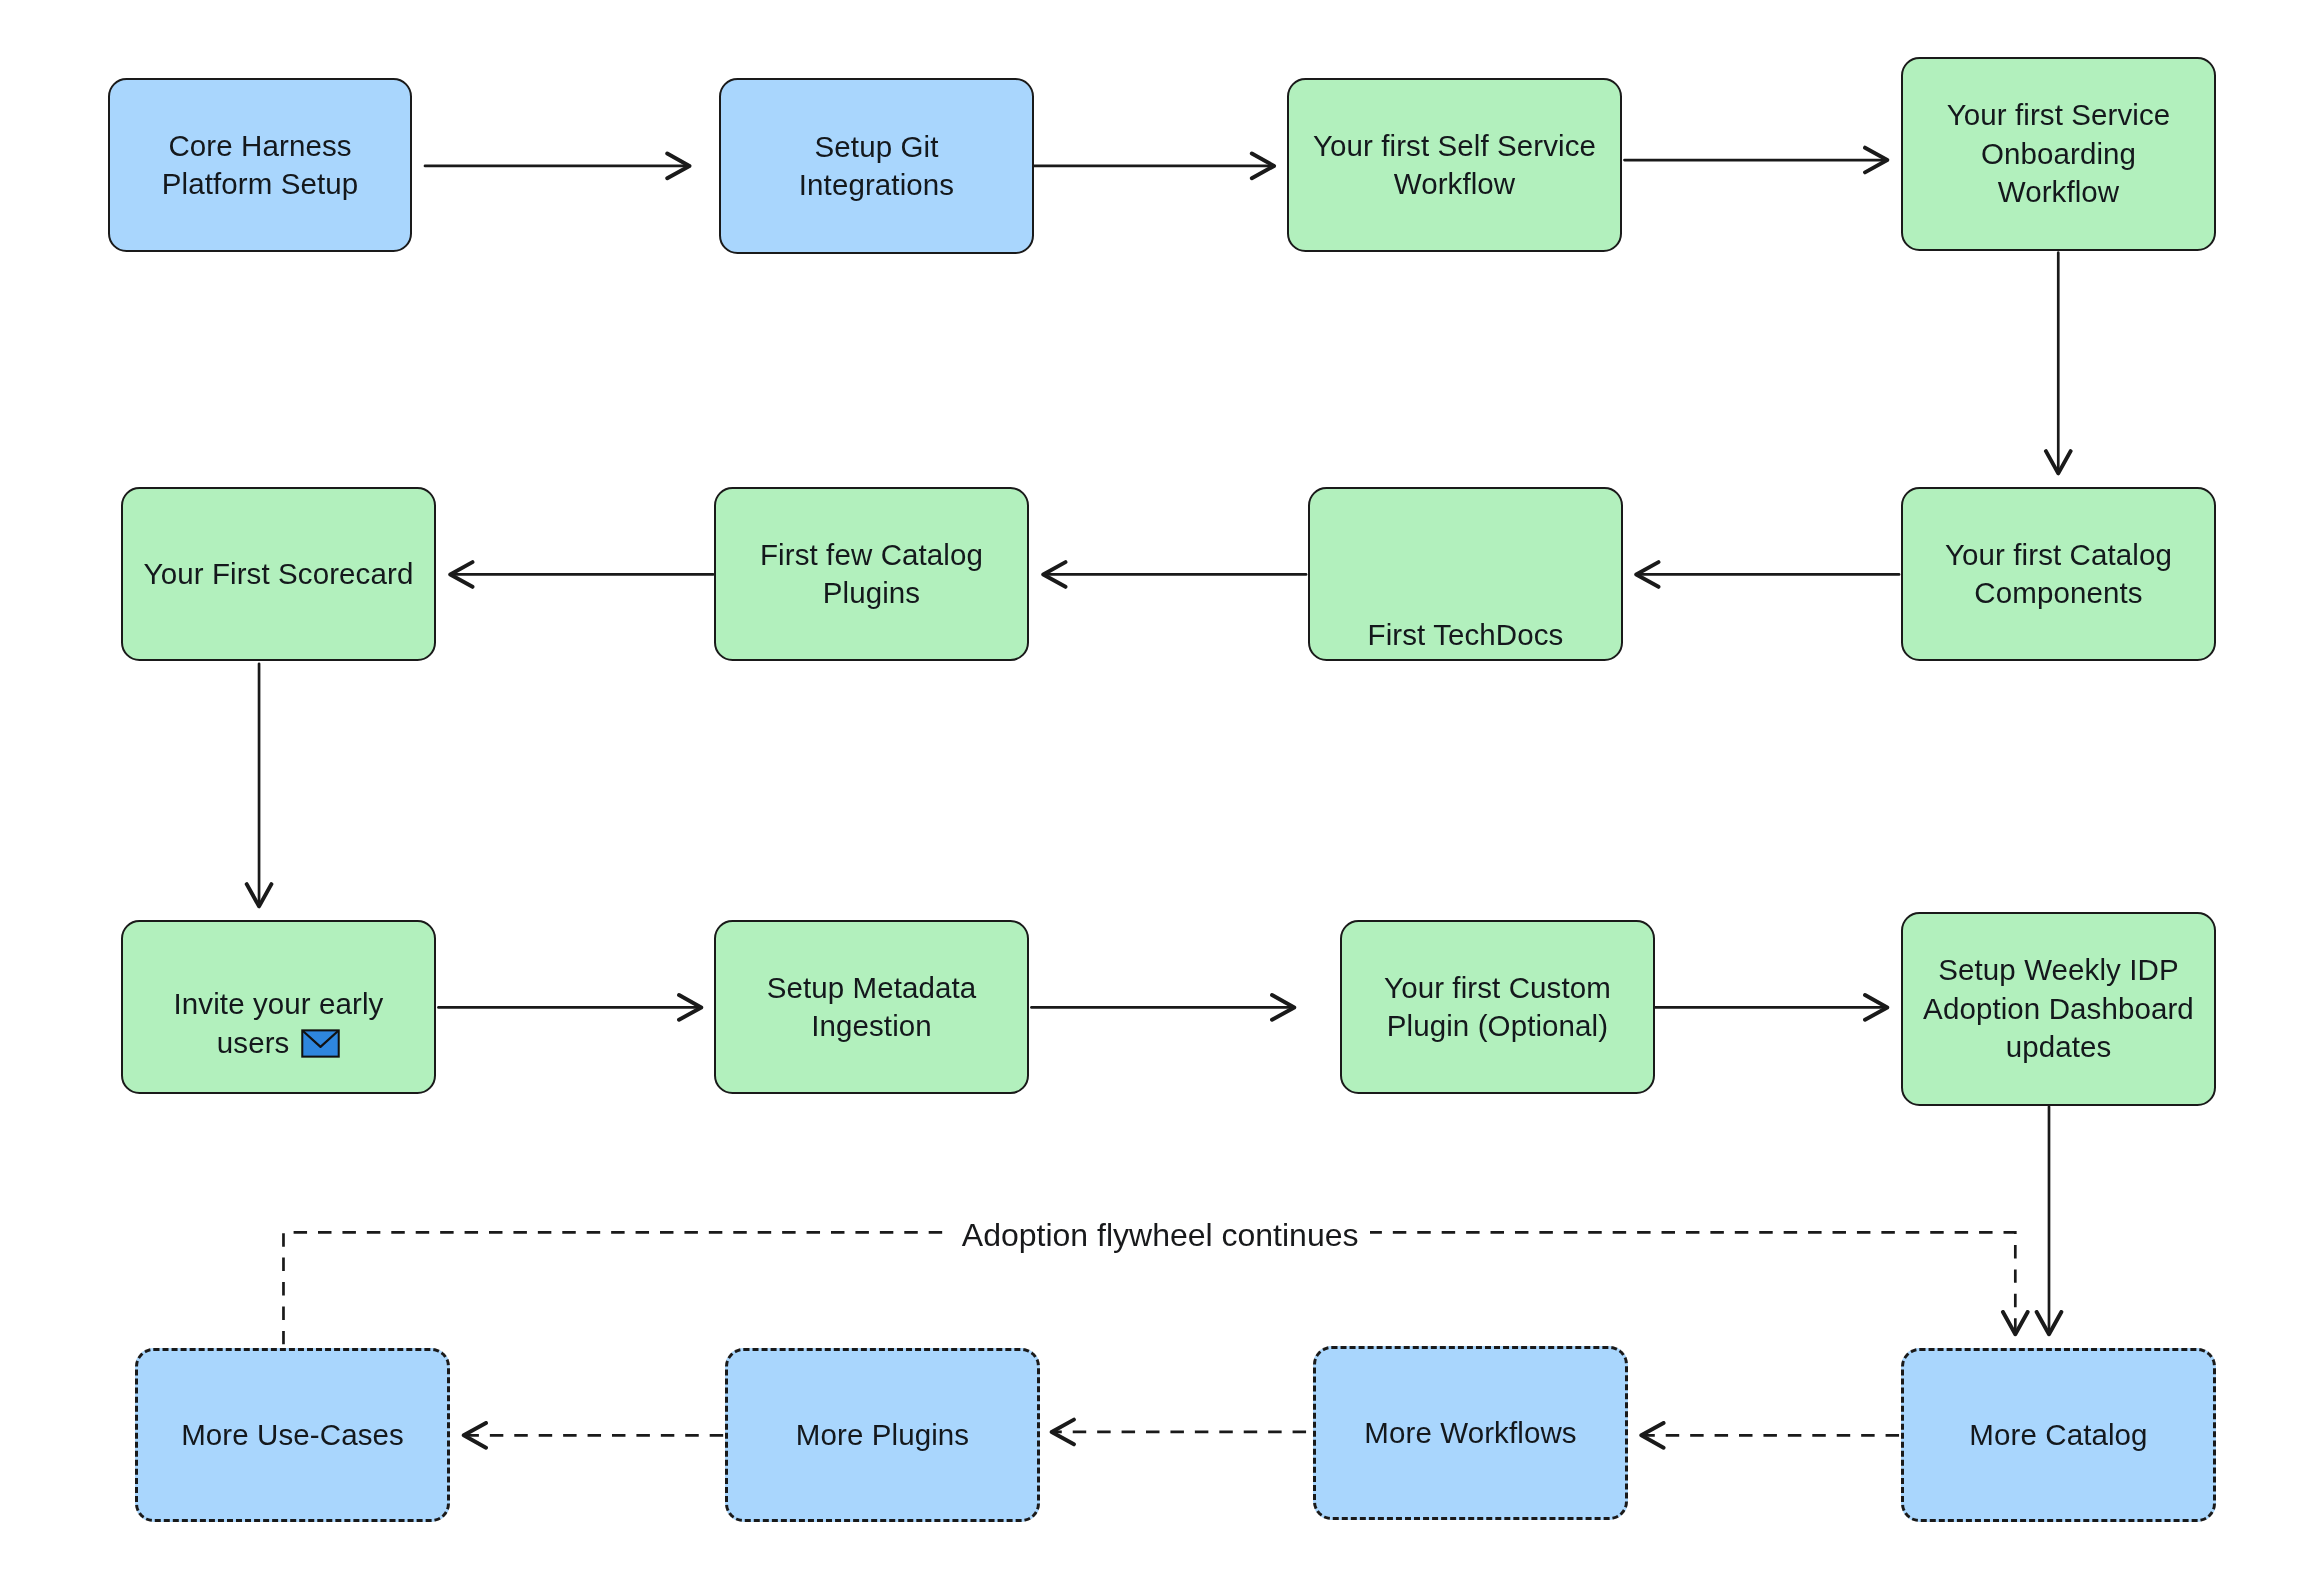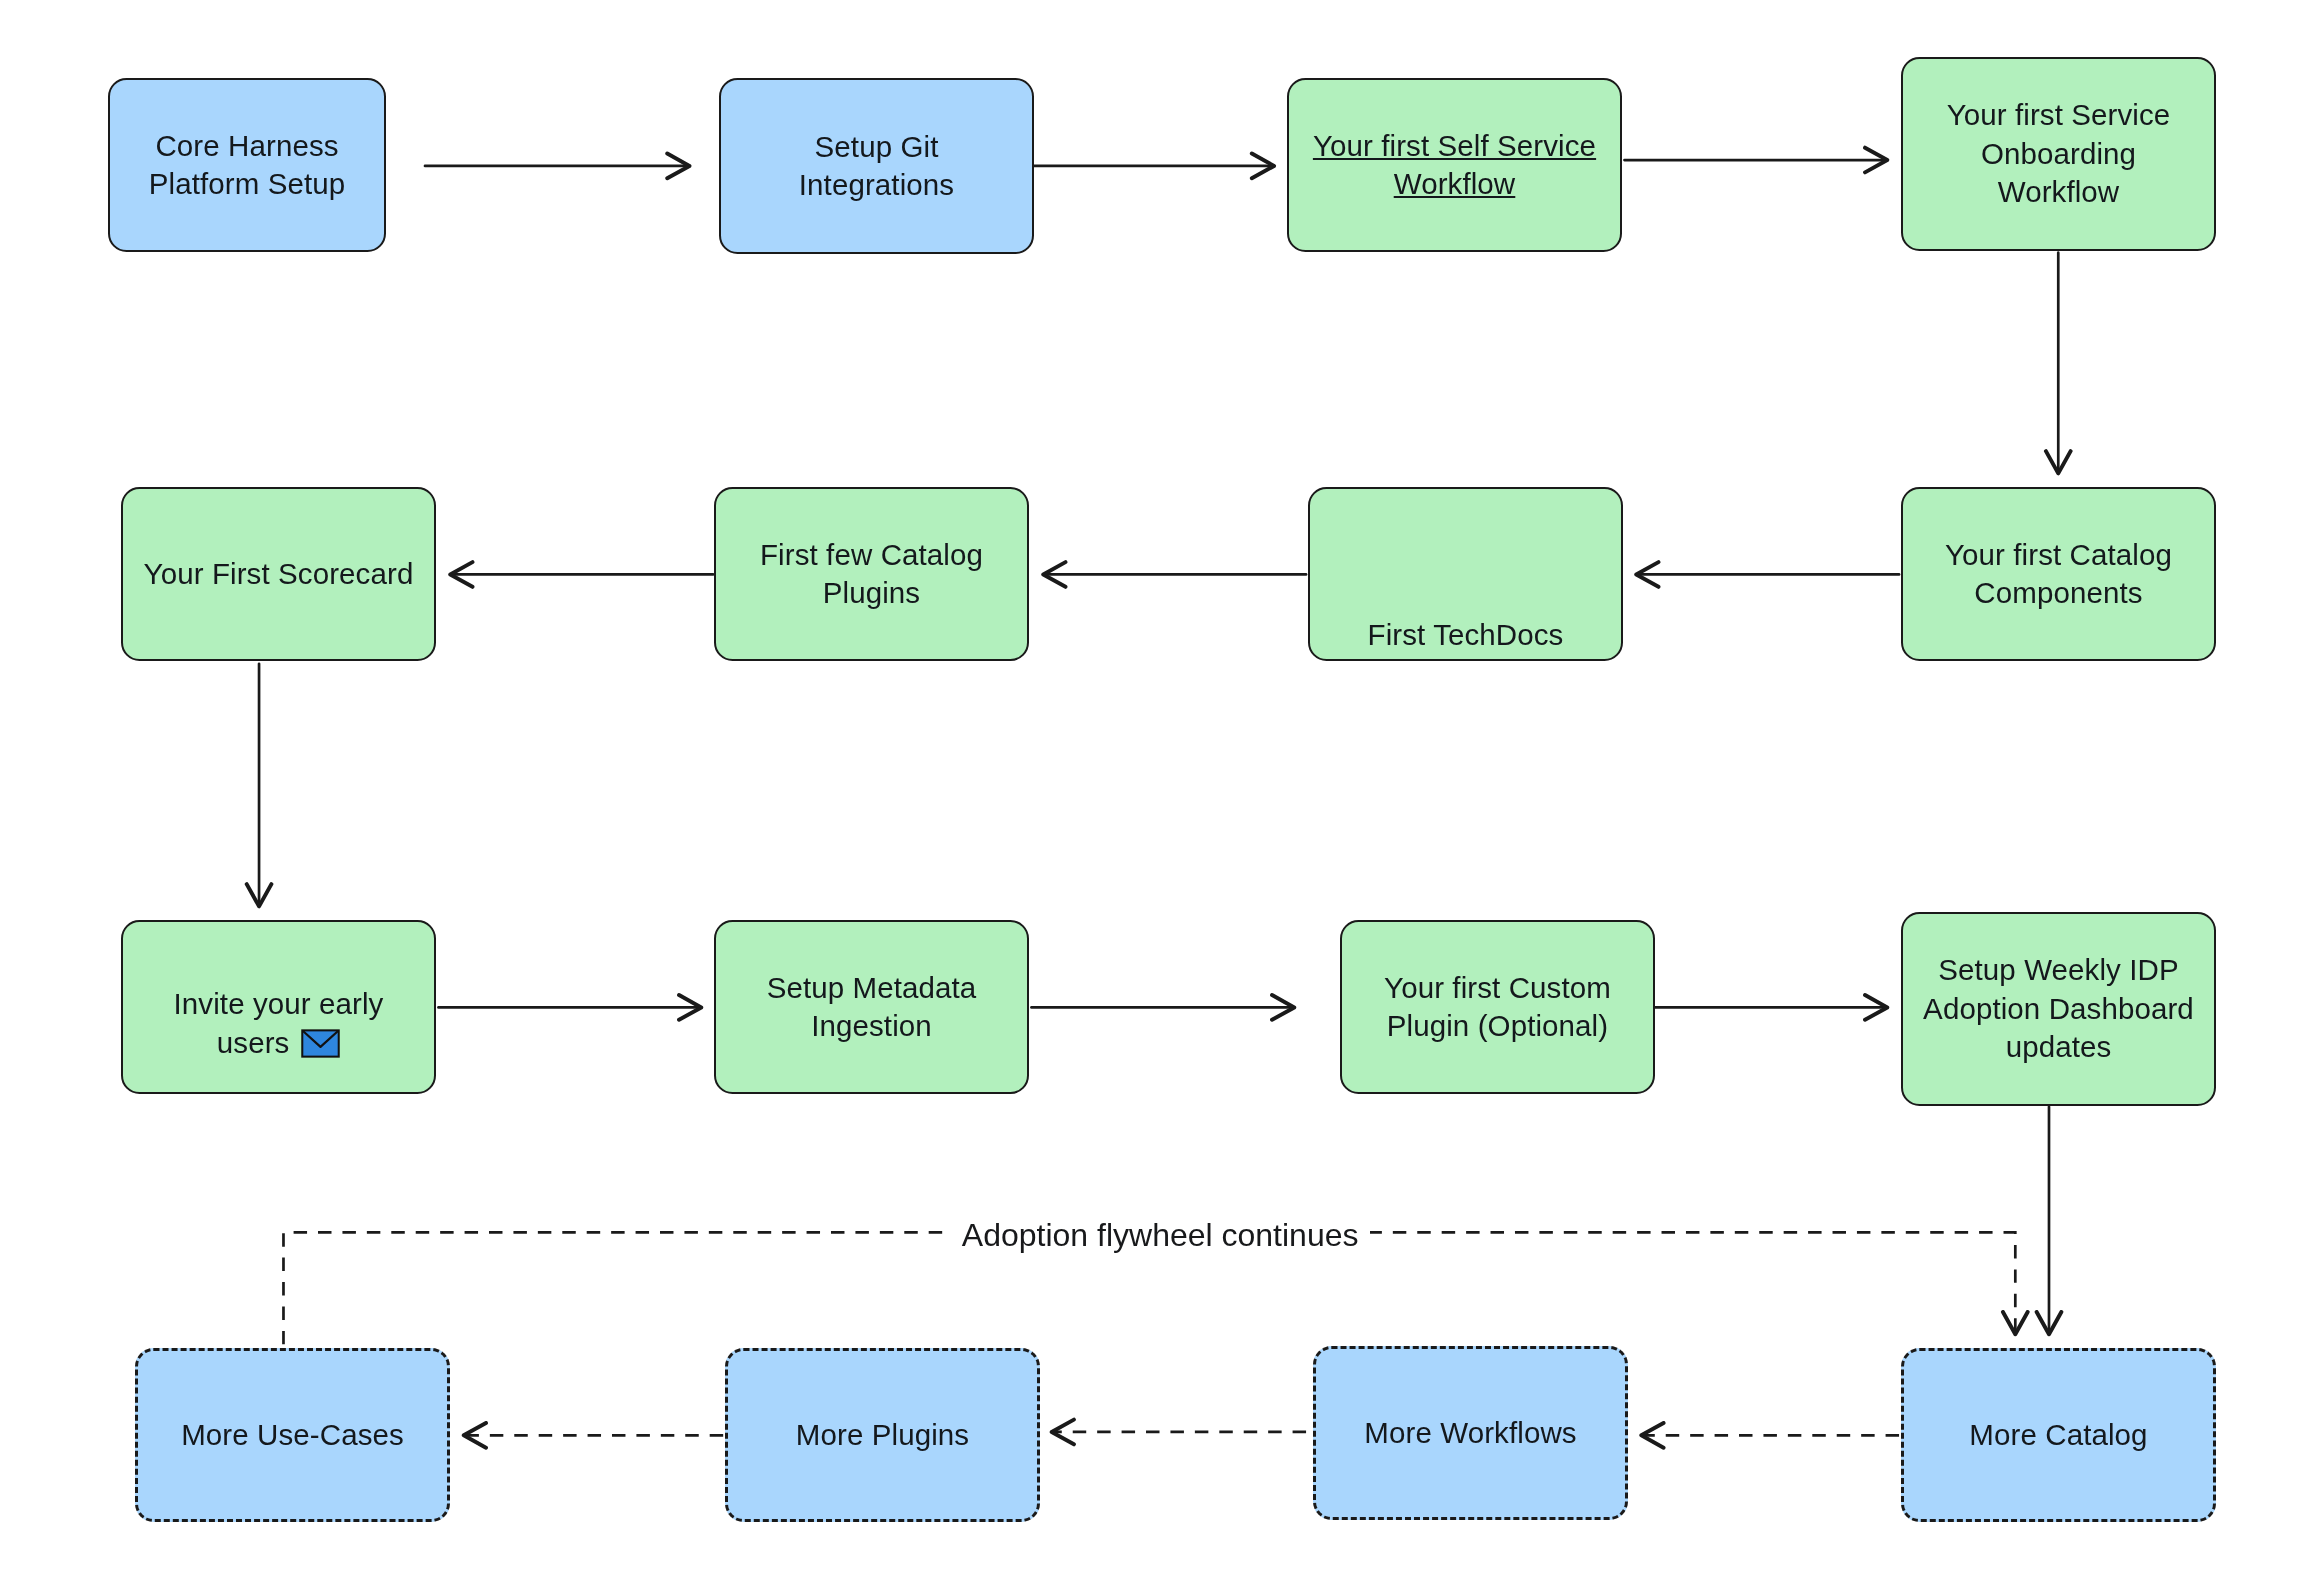--- a/index.html
+++ b/index.html
@@ -105,31 +105,31 @@
     <g stroke="#1a1a1a" stroke-width="3.2" fill="none" stroke-linecap="butt" stroke-dasharray="16 13">
 
       <path d="M 2254 1704 L 1948 1704" marker-end="url(#arrowOpenD)"></path>
       <path d="M 1550 1700 L 1248 1700" marker-end="url(#arrowOpenD)"></path>
       <path d="M 858 1704 L 550 1704" marker-end="url(#arrowOpenD)"></path>
 
       <path d="M 336 1596 L 336 1463 L 2392 1463 L 2392 1584" marker-end="url(#arrowOpenD)"></path>
     </g>
   </svg>
 
-  <div class="node blue" style="left:108px; top:78px; width:278px; height:174px;">
+  <div class="node blue" style="left:108px; top:78px; width:304px; height:174px;">
     <span class="label">Core Harness
 Platform Setup</span>
   </div>
 
   <div class="node blue" style="left:703px; top:78px; width:315px; height:176px;margin-left:16px;">
     <span class="label">Setup Git
 Integrations</span>
   </div>
 
-  <div class="node green" style="left:1287px; top:78px; width:335px; height:174px;text-decoration:underline;">
+  <div class="node green" style="left:1287px; top:78px; width:335px; height:174px;">
     <span class="label">Your first Self Service
 Workflow</span>
   </div>
 
   <div class="node green" style="left:1901px; top:57px; width:315px; height:194px;">
     <span class="label">Your first Service
 Onboarding
 Workflow</span>
   </div>
 

